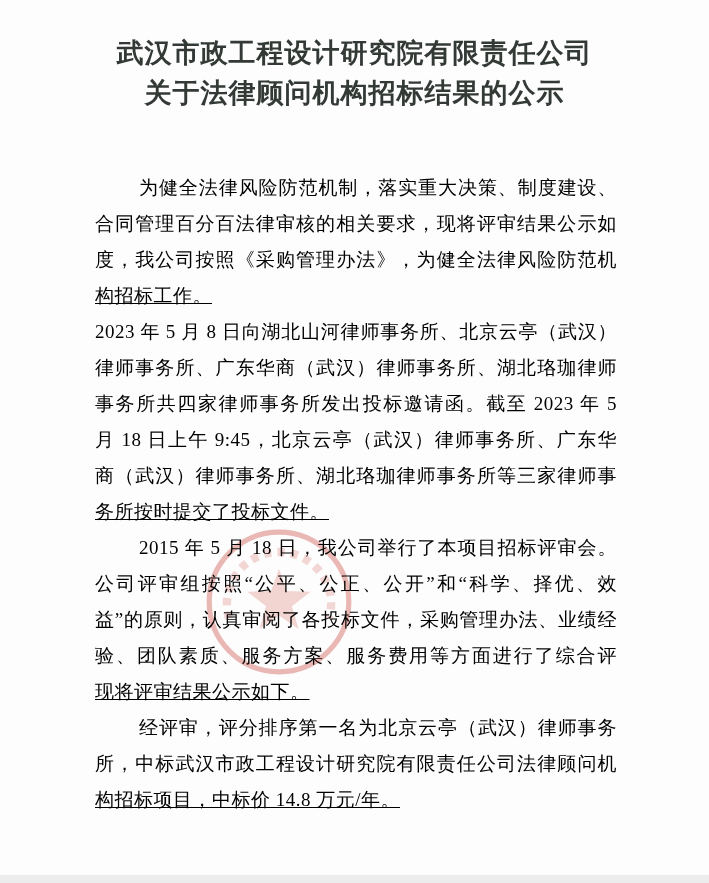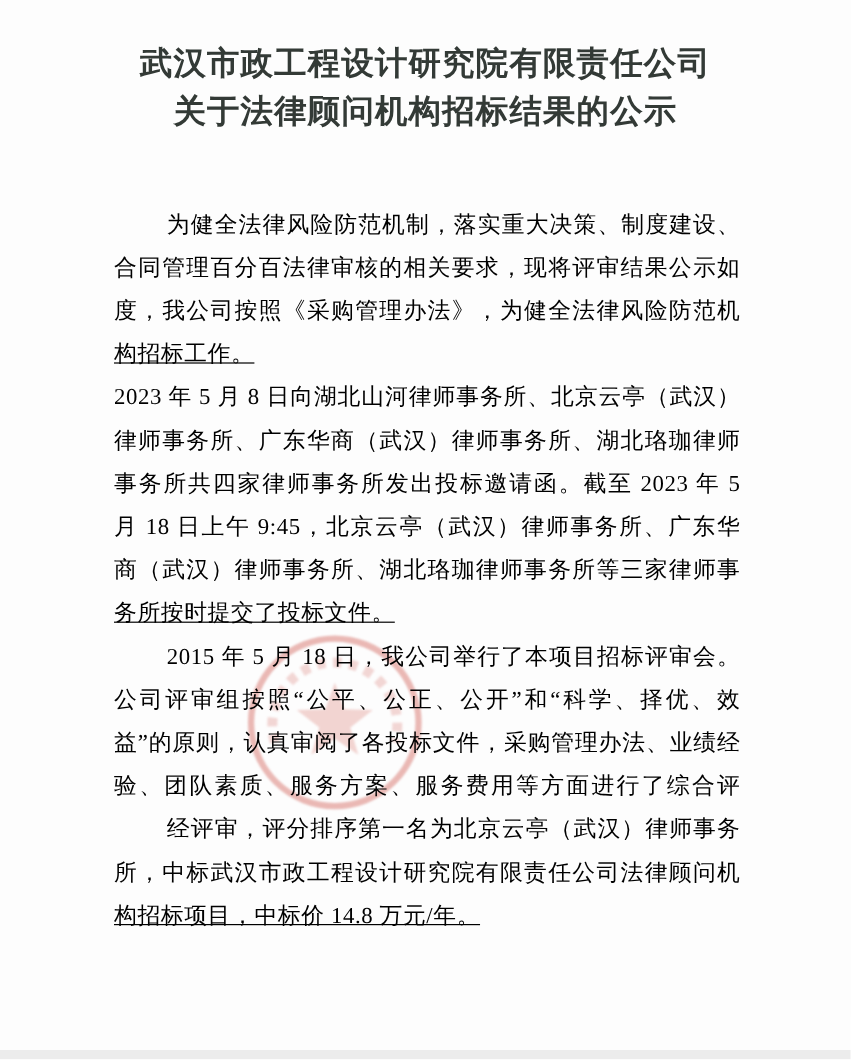--- a/index.html
+++ b/index.html
@@ -73,20 +73,21 @@
     <div class="line">律师事务所、广东华商（武汉）律师事务所、湖北珞珈律师</div>
     <div class="line">事务所共四家律师事务所发出投标邀请函。截至 2023 年 5</div>
     <div class="line">月 18 日上午 9:45，北京云亭（武汉）律师事务所、广东华</div>
     <div class="line">商（武汉）律师事务所、湖北珞珈律师事务所等三家律师事</div>
     <div class="line last">务所按时提交了投标文件。</div>
 
     <div class="line indent">2015 年 5 月 18 日，我公司举行了本项目招标评审会。</div>
     <div class="line">公司评审组按照“公平、公正、公开”和“科学、择优、效</div>
     <div class="line">益”的原则，认真审阅了各投标文件，采购管理办法、业绩经</div>
     <div class="line">验、团队素质、服务方案、服务费用等方面进行了综合评分。</div>
+    <div class="line last">现将评审结果公示如下。</div>
 
     <div class="line indent">经评审，评分排序第一名为北京云亭（武汉）律师事务</div>
     <div class="line">所，中标武汉市政工程设计研究院有限责任公司法律顾问机</div>
     <div class="line last">构招标项目，中标价 14.8 万元/年。</div>
   </main>
 
   <div class="bottom-strip"></div>
 
 </div>
 

